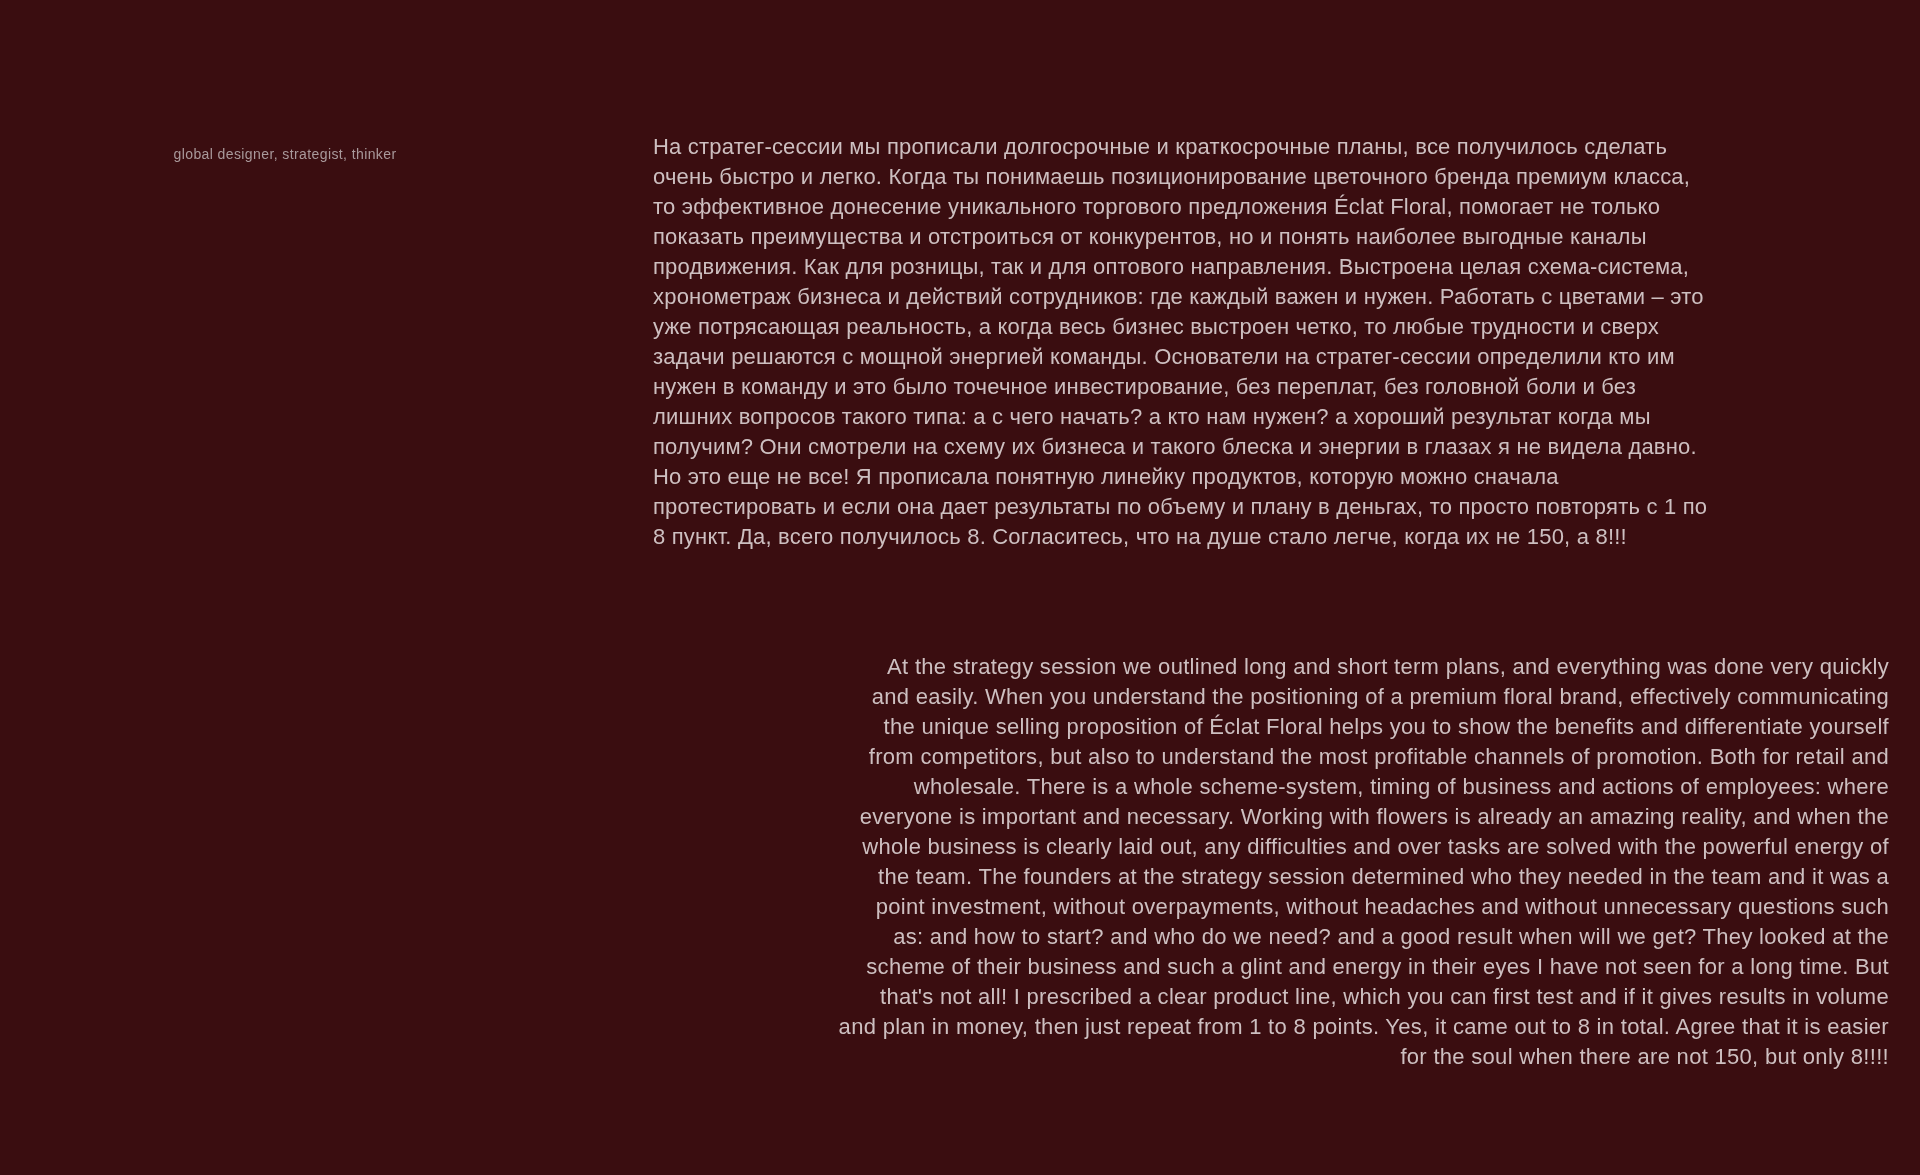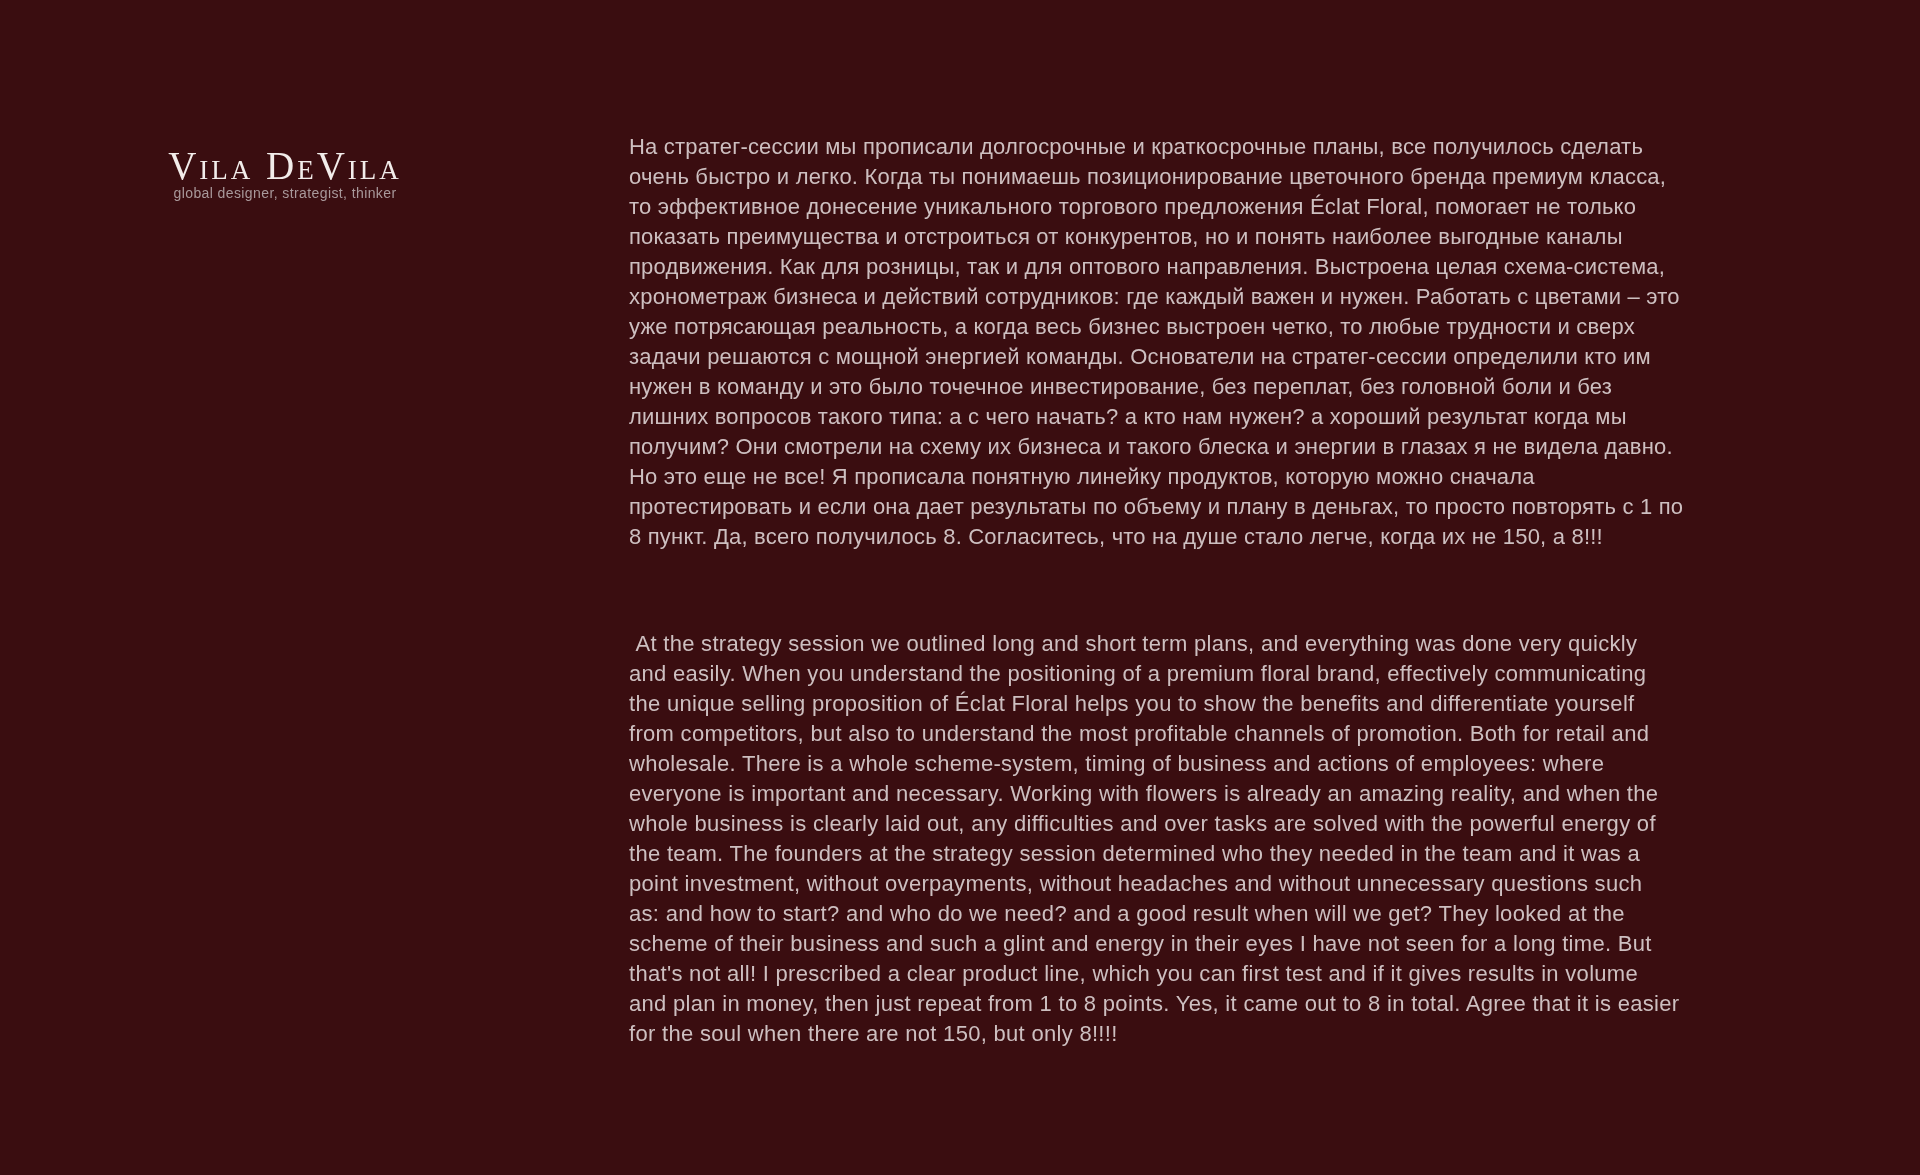--- a/index.html
+++ b/index.html
@@ -44,33 +44,34 @@
   }
   .para {
     margin: 0;
     font-size: 22px;
     line-height: 30px;
     font-weight: 300;
     white-space: pre-wrap;
   }
   .para-ru {
     letter-spacing: 0.2px;
+    margin-left: 24px;
   }
   .para-en {
-    margin-top: 77px;
+    margin-top: 100px;
     letter-spacing: 0.3px;
+    text-align: right;
   }
 </style>
 </head>
 <body>
 
 <div class="page">
 
   <header class="brand">
-    <div class="brand-name">Vila DeVila</div>
     <div class="brand-tagline">global designer, strategist, thinker</div>
   </header>
 
   <main class="content">
     <p class="para para-ru">На стратег-сессии мы прописали долгосрочные и краткосрочные планы, все получилось сделать
 очень быстро и легко. Когда ты понимаешь позиционирование цветочного бренда премиум класса,
 то эффективное донесение уникального торгового предложения Éclat Floral, помогает не только
 показать преимущества и отстроиться от конкурентов, но и понять наиболее выгодные каналы
 продвижения. Как для розницы, так и для оптового направления. Выстроена целая схема-система,
 хронометраж бизнеса и действий сотрудников: где каждый важен и нужен. Работать с цветами – это

